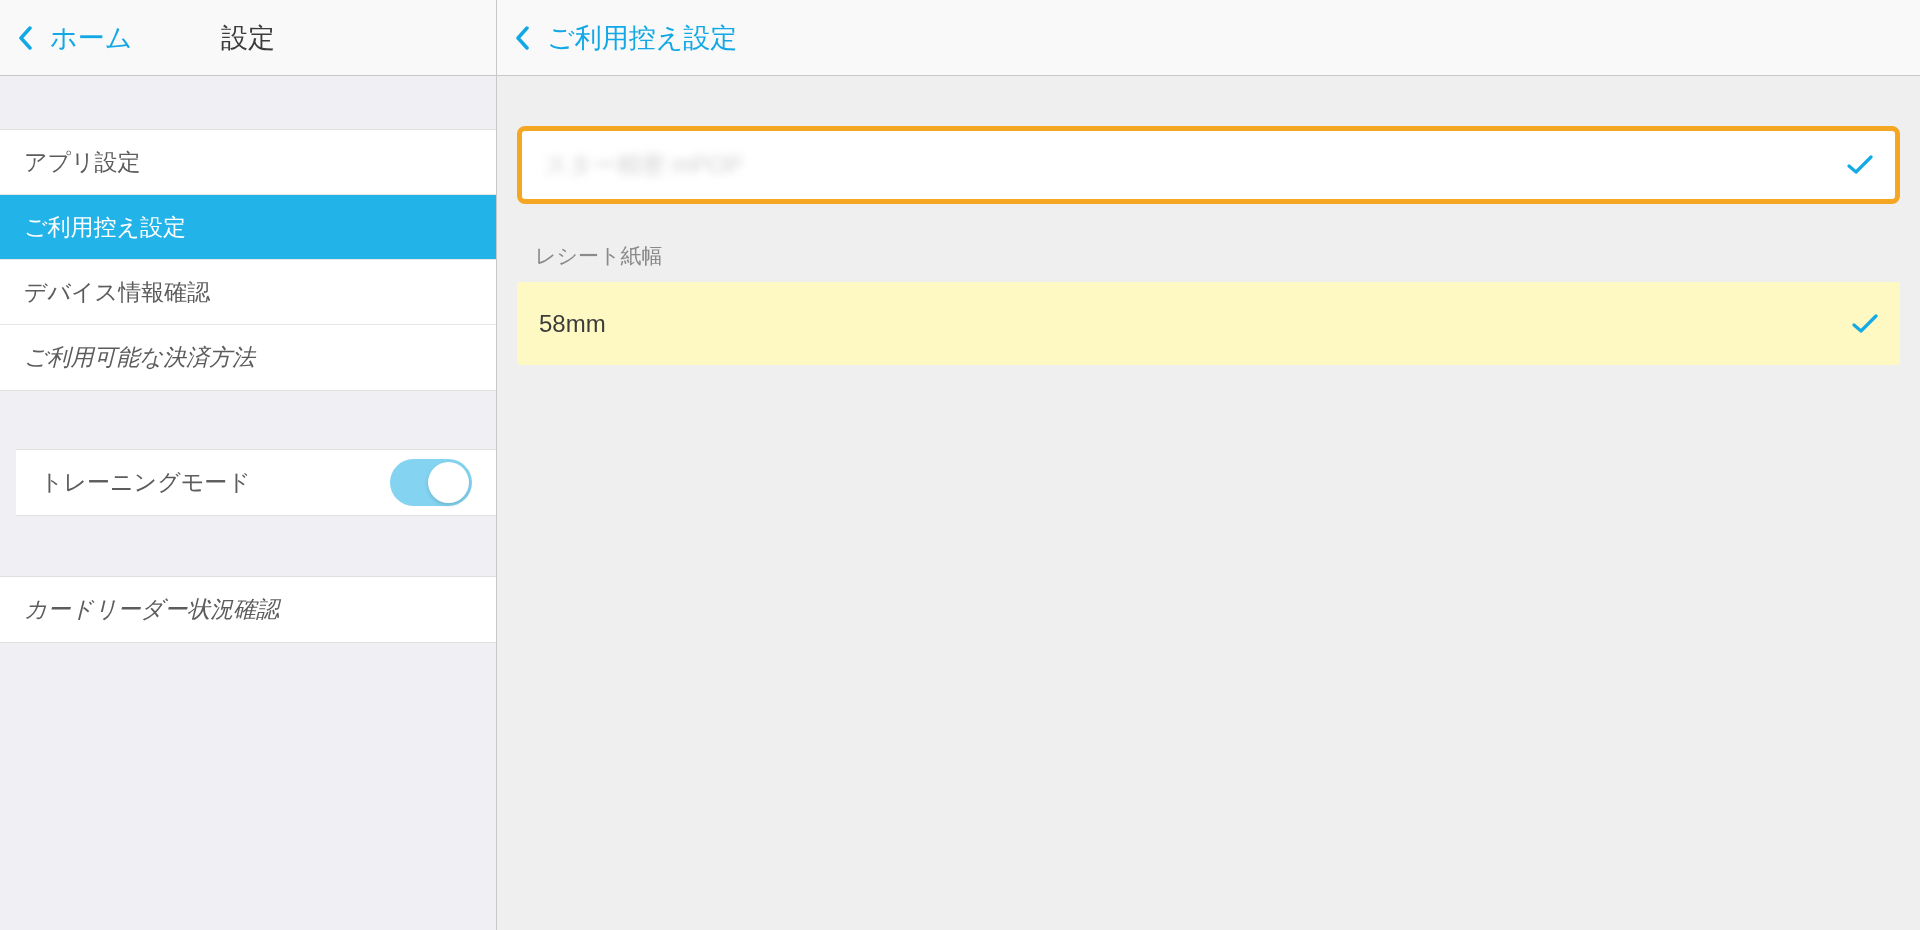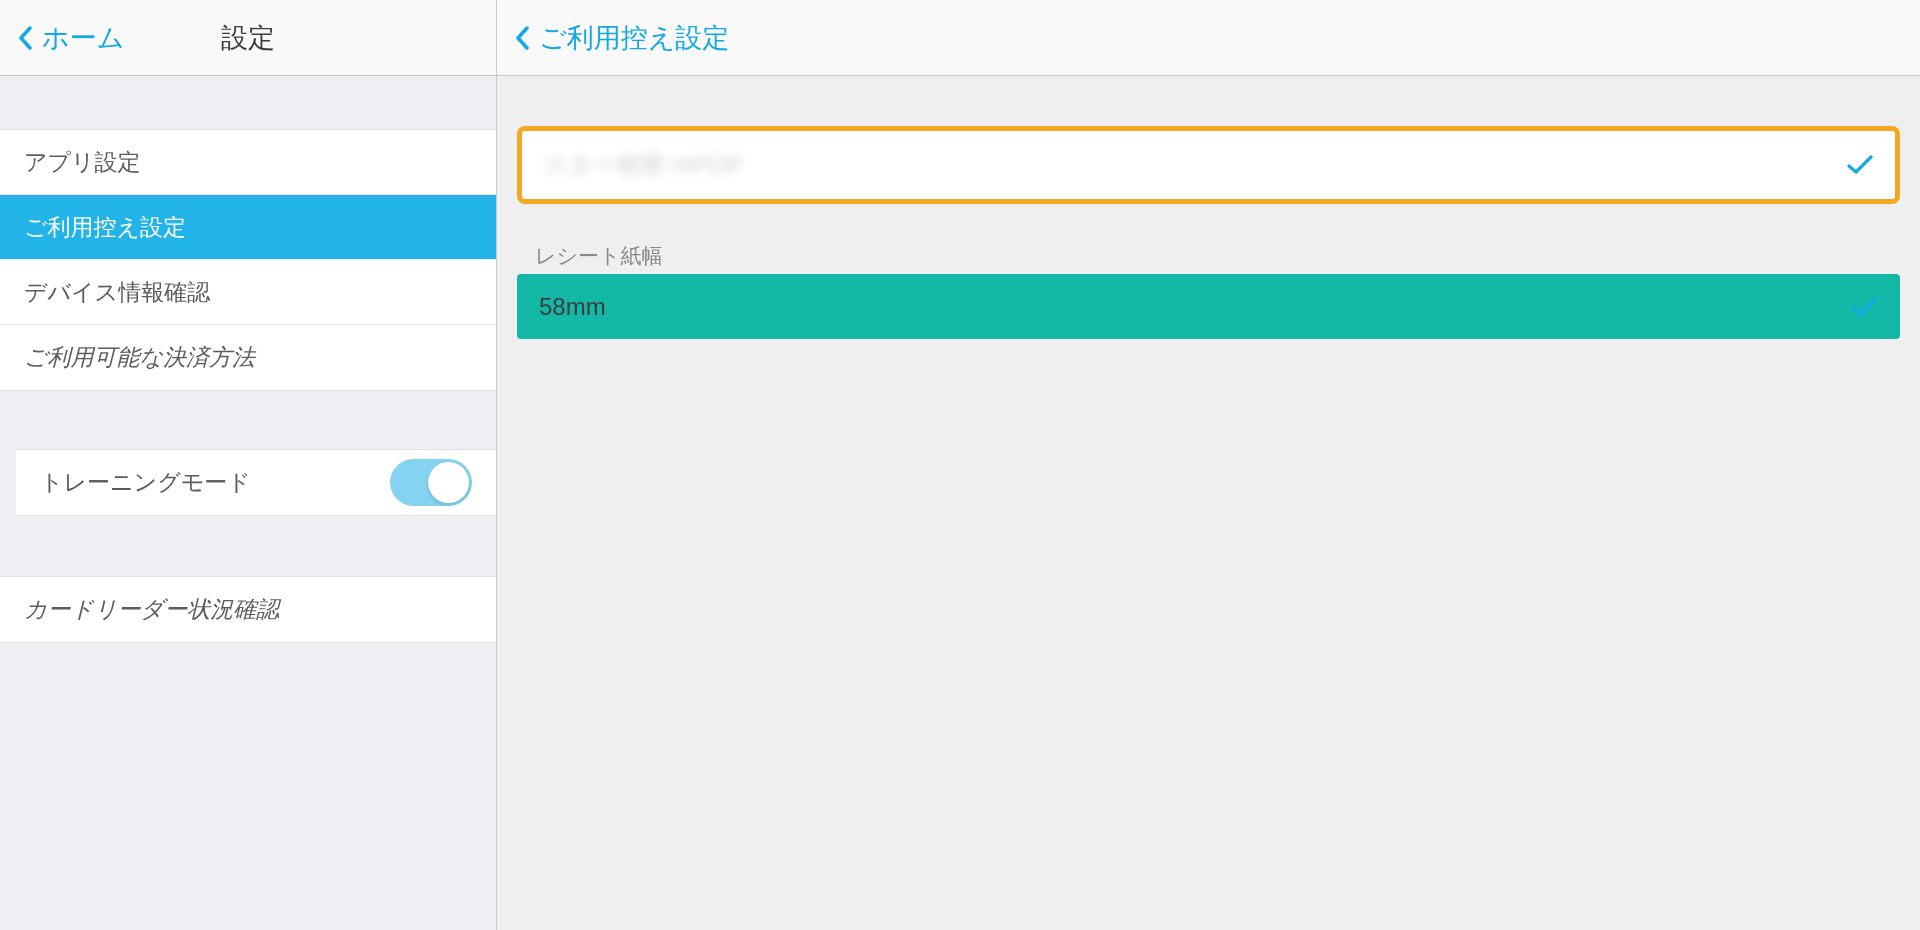--- a/index.html
+++ b/index.html
@@ -34,21 +34,21 @@
       align-items: center;
       position: relative;
       border-bottom: 1px solid #c8c8c8;
     }
 
     .back-button {
       position: absolute;
       left: 18px;
       display: flex;
       align-items: center;
-      gap: 10px;
+      gap: 18px;
       color: #12a8e5;
       font-size: 27px;
       cursor: pointer;
     }
 
     .back-chevron {
       width: 14px;
       height: 24px;
     }
 
@@ -179,26 +179,26 @@
 
     .checkmark {
       width: 26px;
       height: 20px;
       color: #14aae6;
     }
 
     .section-label {
       font-size: 21px;
       color: #8a8a8a;
-      padding: 0 18px 4px 18px;
+      padding: 0 18px 12px 18px;
     }
 
     .paper-width-row {
-      background: #14b8a6;
-      height: 65px;
+      background: #fef9c3;
+      height: 83px;
       display: flex;
       align-items: center;
       justify-content: space-between;
       padding: 0 22px;
       font-size: 24px;
       color: #3c3c3c;
       border-radius: 4px;
       cursor: pointer;
     }
   </style>

